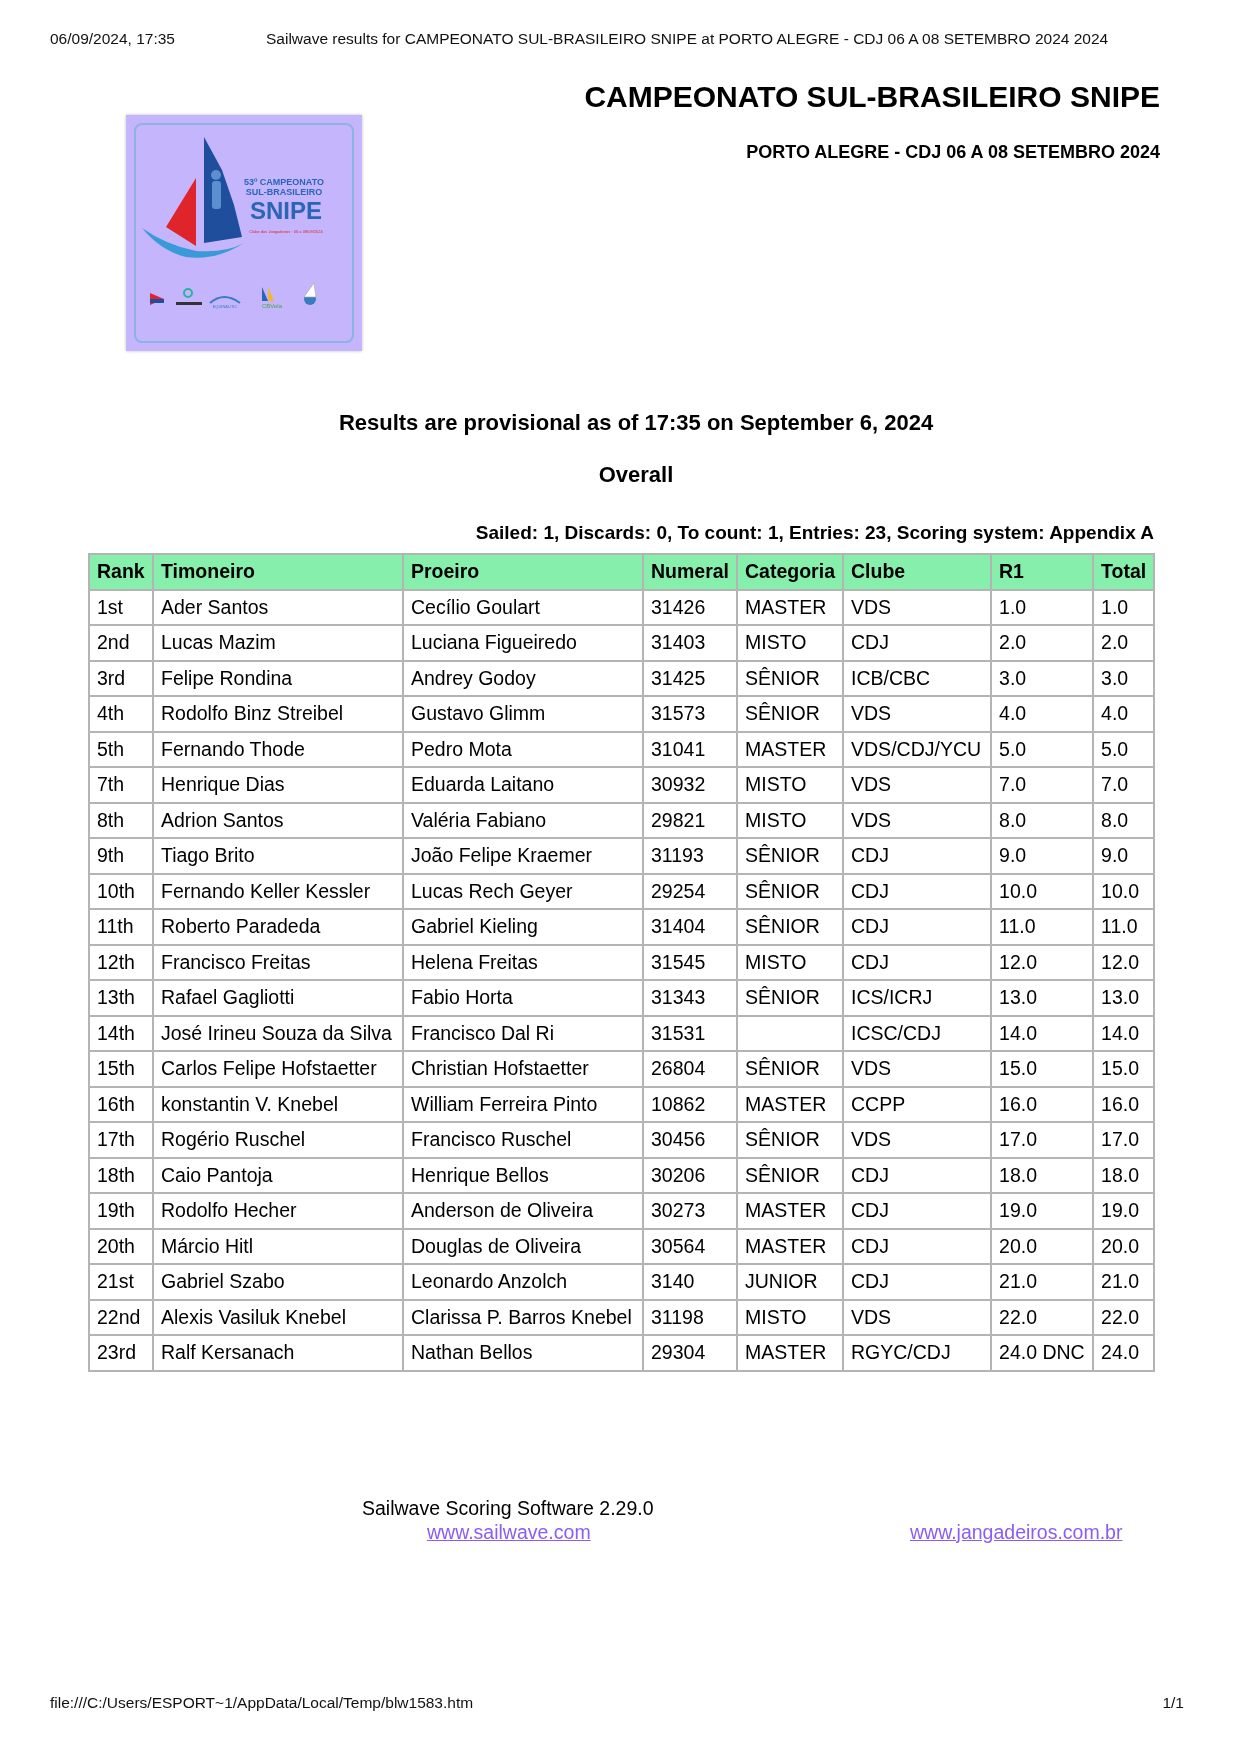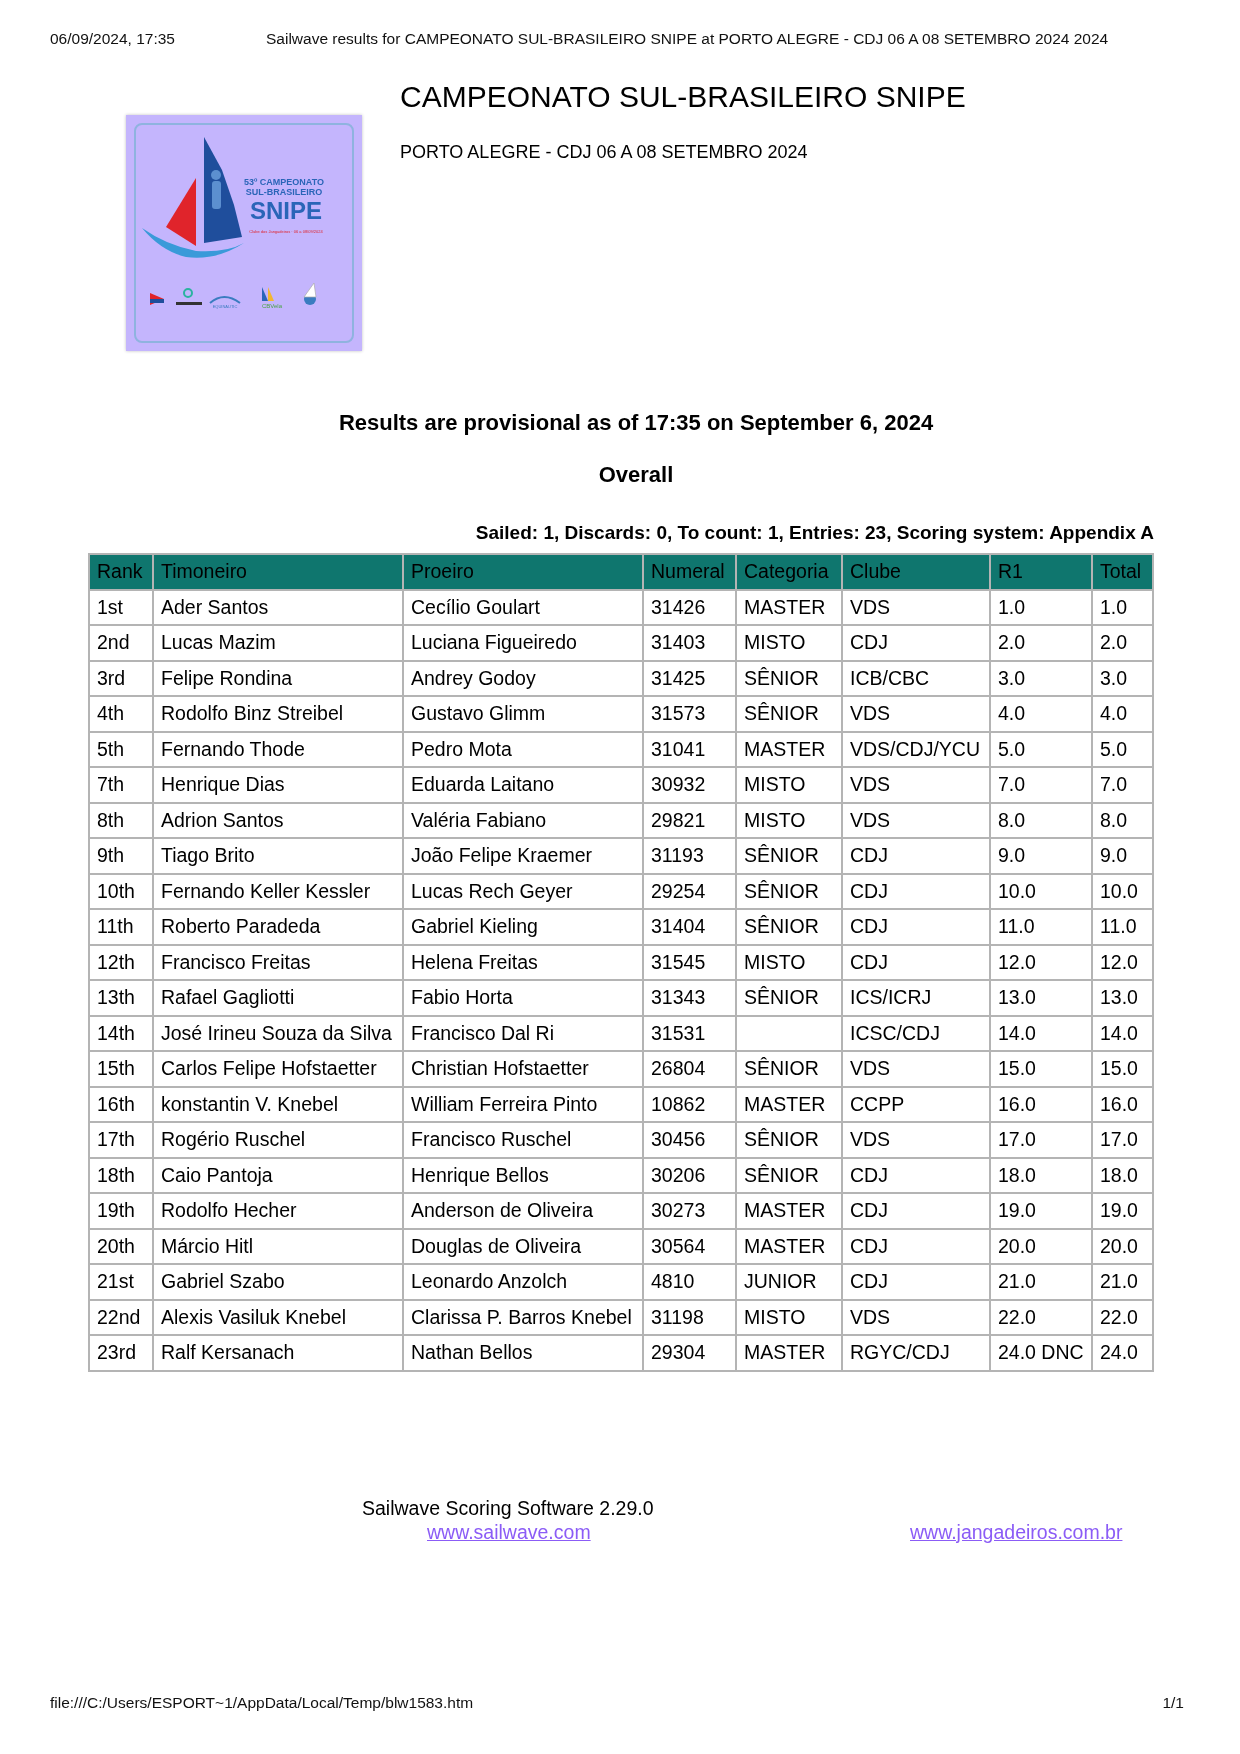--- a/index.html
+++ b/index.html
@@ -18,22 +18,22 @@
     position: absolute; left: 126px; top: 115px; width: 236px; height: 236px;
     background: #c4b5fd; box-shadow: 0 0 3px rgba(0,0,0,0.25);
   }
   .logo-frame {
     position: absolute; left: 8px; top: 8px; right: 8px; bottom: 8px;
     border: 2px solid #8fb3df; border-radius: 8px;
   }
   .logo svg { position: absolute; left: 0; top: 0; }
 
   .event-title {
-    position: absolute; left: 400px; width: 760px; text-align: left;
-    font-weight: normal;
+    position: absolute; left: 400px; width: 760px; text-align: right;
+    font-weight: bold;
   }
   .event-title.t1 { top: 80px; font-size: 30px; }
   .event-title.t2 { top: 142px; font-size: 18px; }
 
   .status {
     position: absolute; left: 16px; width: 1240px; text-align: center; font-weight: bold;
   }
   .status.provisional { top: 410px; font-size: 22px; }
   .status.overall { top: 462px; font-size: 22px; }
   .summary {
@@ -42,21 +42,21 @@
   }
 
   table.results {
     position: absolute; left: 88px; top: 553px;
     border-collapse: collapse; font-size: 19.5px;
   }
   table.results th, table.results td {
     border: 2px solid #b4b4b4; padding: 0 7px; height: 33.5px;
     text-align: left; white-space: nowrap;
   }
-  table.results th { background: #0f766e; font-weight: normal; }
+  table.results th { background: #86efac; font-weight: bold; }
   col.c-rank { width: 64px; }
   col.c-tim { width: 250px; }
   col.c-pro { width: 240px; }
   col.c-num { width: 93px; }
   col.c-cat { width: 106px; }
   col.c-club { width: 148px; }
   col.c-r1 { width: 102px; }
   col.c-tot { width: 61px; }
 
   .footer-sw {
@@ -327,21 +327,21 @@
         <td>30564</td>
         <td>MASTER</td>
         <td>CDJ</td>
         <td>20.0</td>
         <td>20.0</td>
       </tr>
       <tr>
         <td>21st</td>
         <td>Gabriel Szabo</td>
         <td>Leonardo Anzolch</td>
-        <td>4810</td>
+        <td>3140</td>
         <td>JUNIOR</td>
         <td>CDJ</td>
         <td>21.0</td>
         <td>21.0</td>
       </tr>
       <tr>
         <td>22nd</td>
         <td>Alexis Vasiluk Knebel</td>
         <td>Clarissa P. Barros Knebel</td>
         <td>31198</td>

